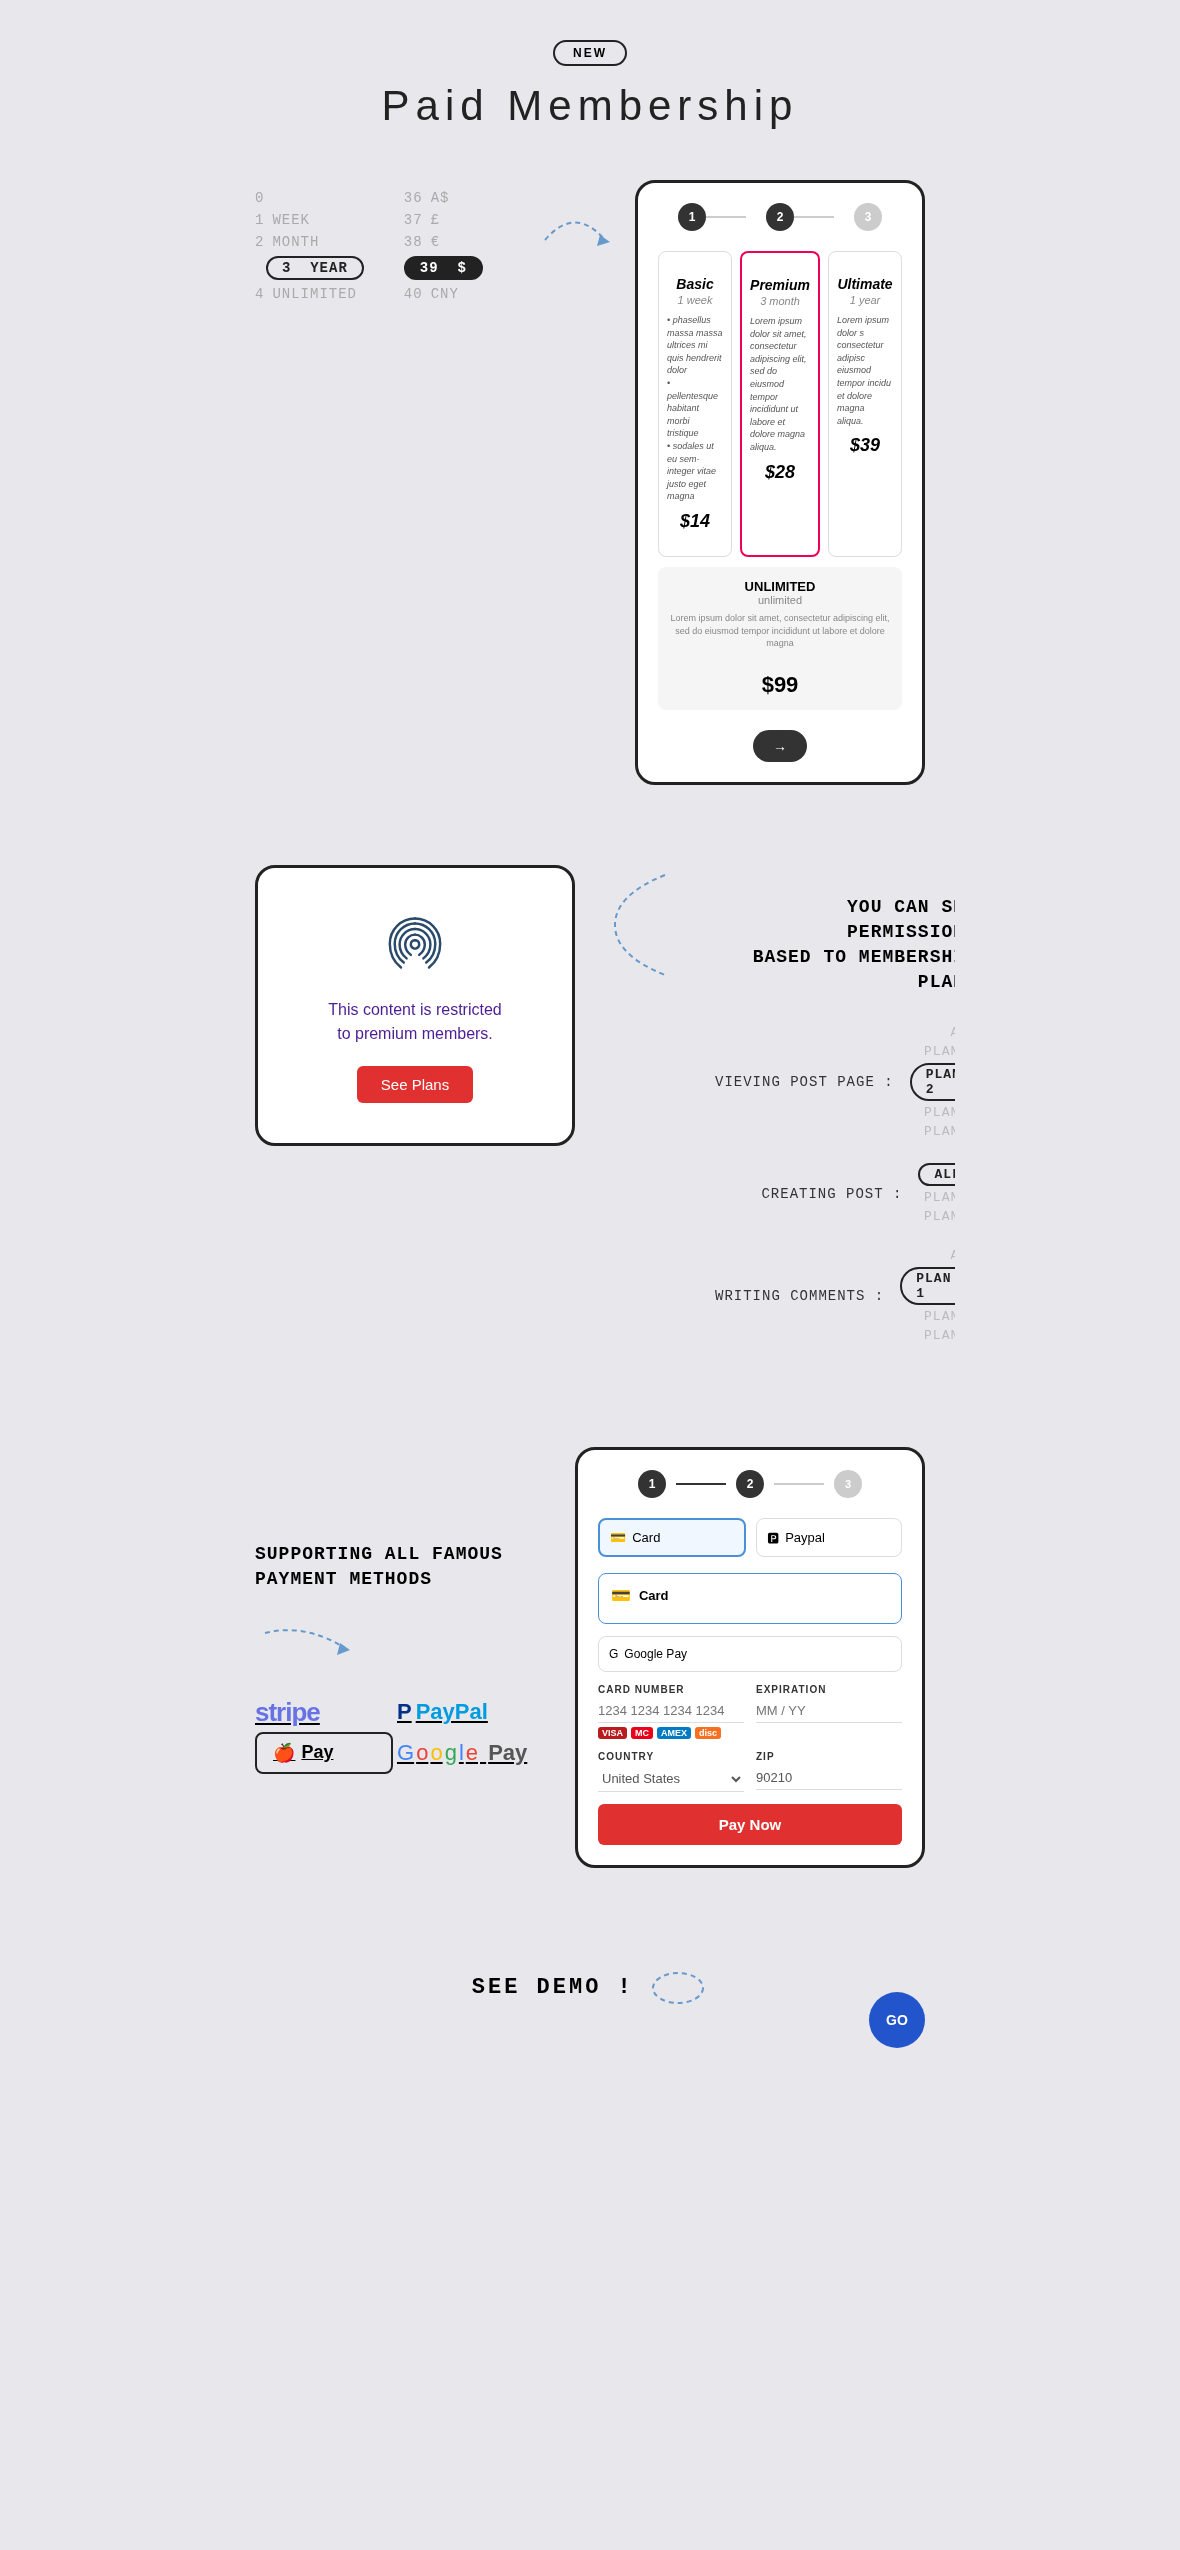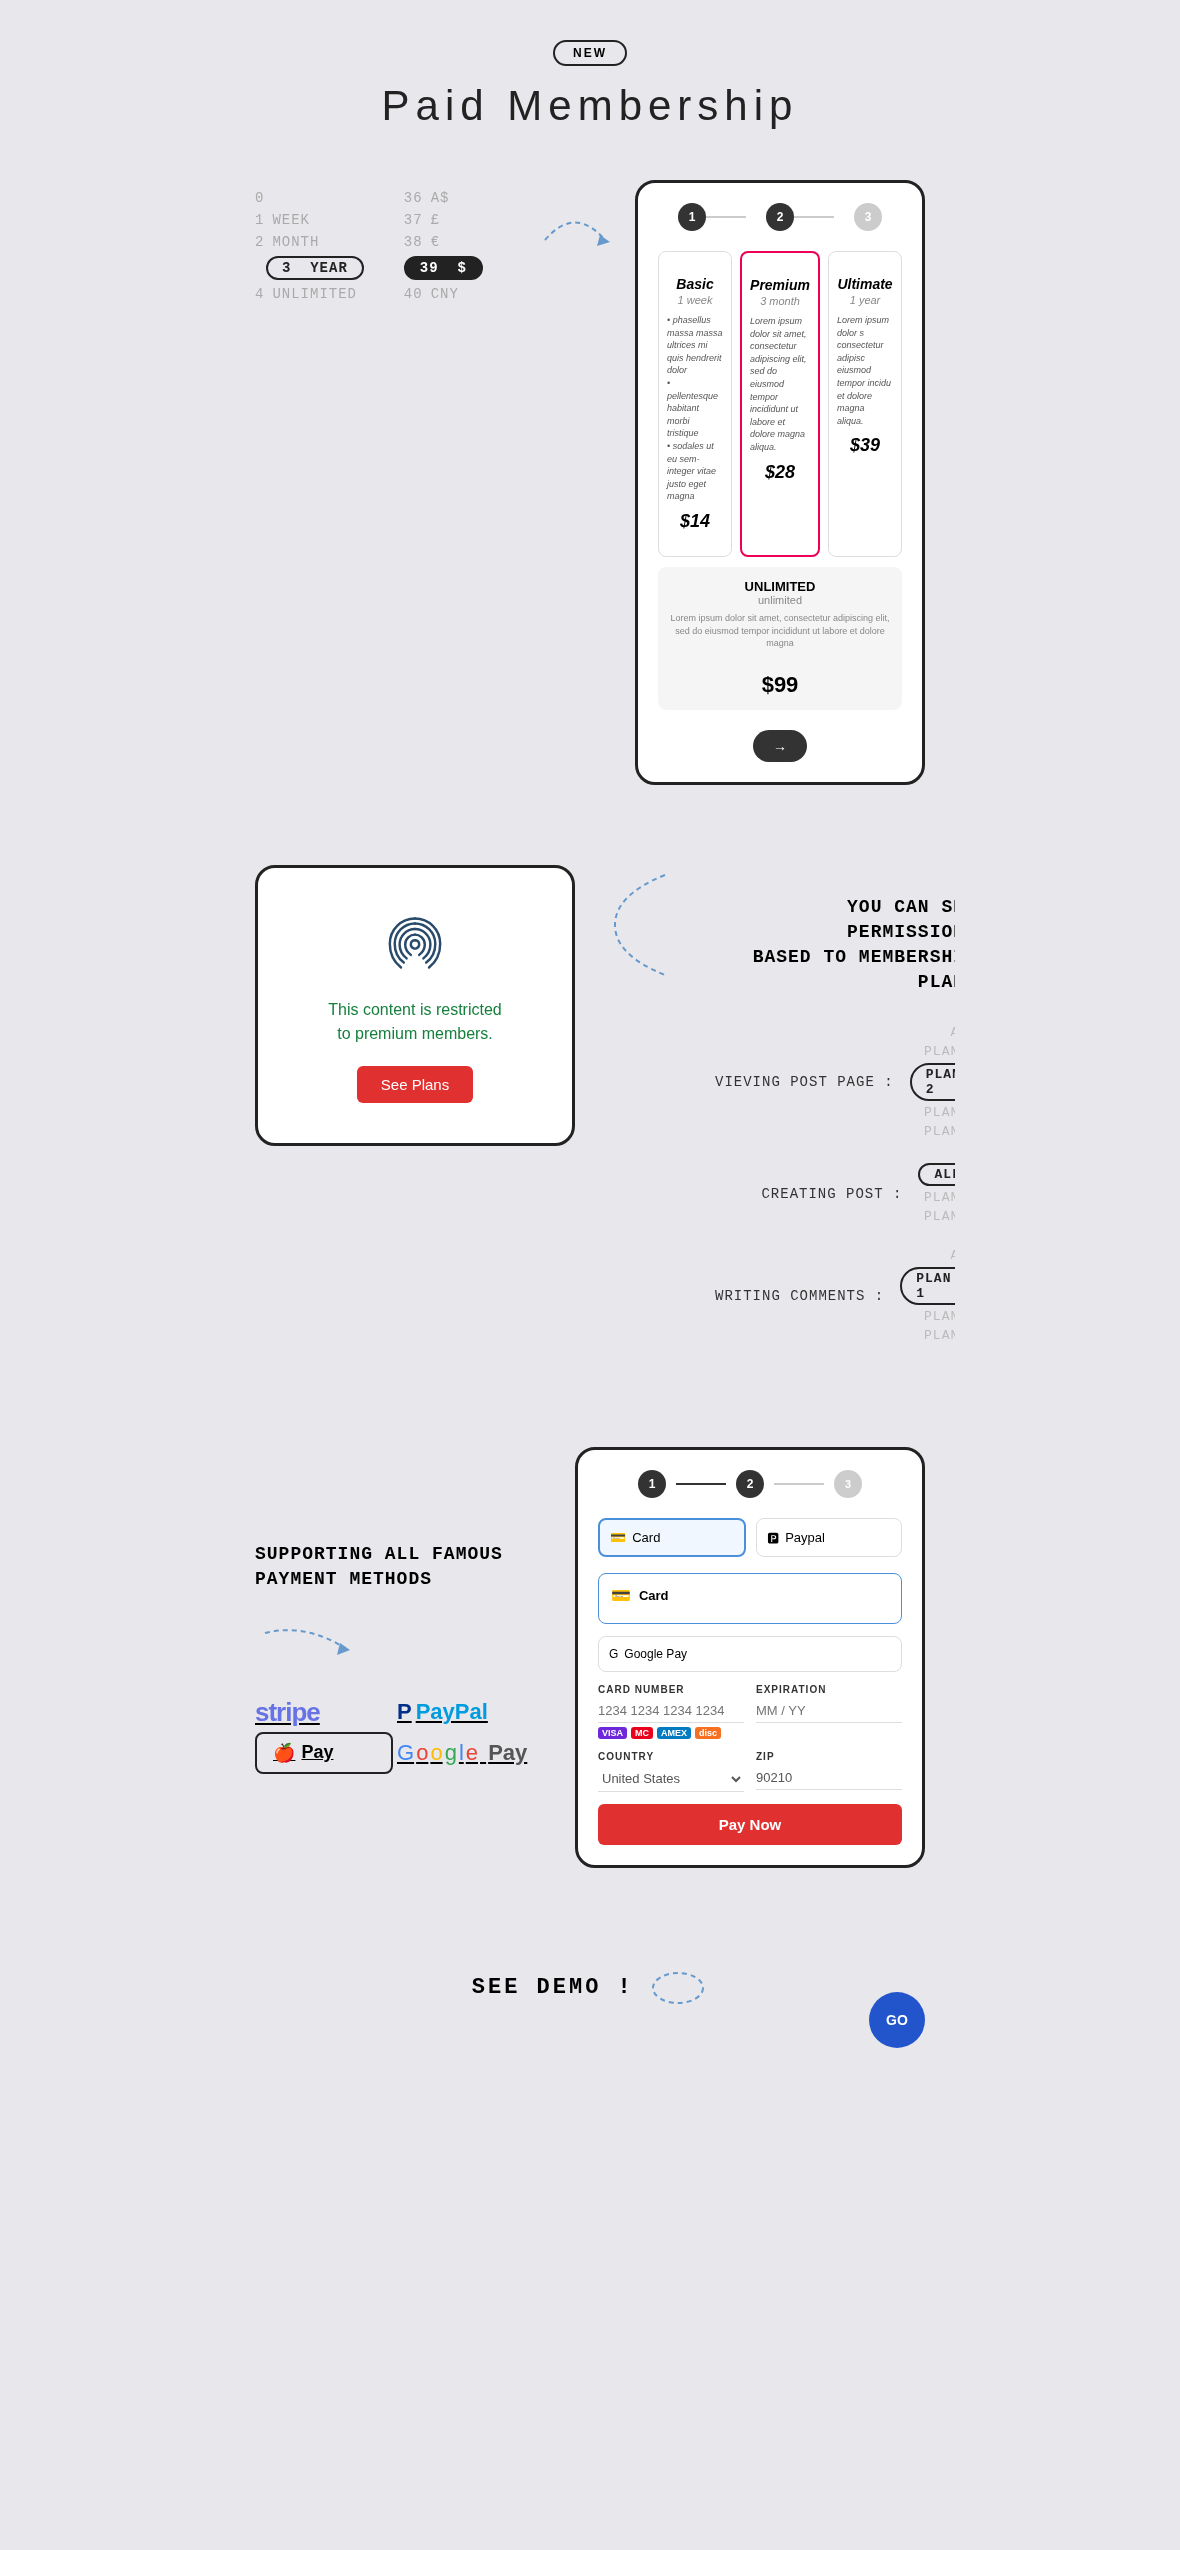--- a/index.html
+++ b/index.html
@@ -233,21 +233,21 @@
     .restricted-card {
       flex: 0 0 320px;
       background: #fff;
       border-radius: 20px;
       border: 3px solid #222;
       padding: 40px 30px;
       text-align: center;
     }
     .restricted-text {
       font-size: 16px;
-      color: #15803d;
+      color: #4c1d95;
       line-height: 1.5;
       margin-bottom: 20px;
     }
     .see-plans-btn {
       background: #e03030;
       color: #fff;
       border: none;
       border-radius: 6px;
       padding: 10px 24px;
       font-size: 15px;
@@ -482,21 +482,21 @@
       display: flex;
       gap: 4px;
       margin-top: 4px;
     }
     .card-logo-badge {
       font-size: 9px;
       padding: 1px 4px;
       border-radius: 3px;
       font-weight: bold;
     }
-    .visa-badge { background: #6d28d9; color: #fff; }
+    .visa-badge { background: #b91c1c; color: #fff; }
     .mc-badge { background: #eb001b; color: #fff; }
     .amex-badge { background: #007bc1; color: #fff; }
     .discover-badge { background: #f76f20; color: #fff; }
     .pay-now-btn {
       background: #e03030;
       color: #fff;
       border: none;
       border-radius: 6px;
       padding: 12px;
       width: 100%;

